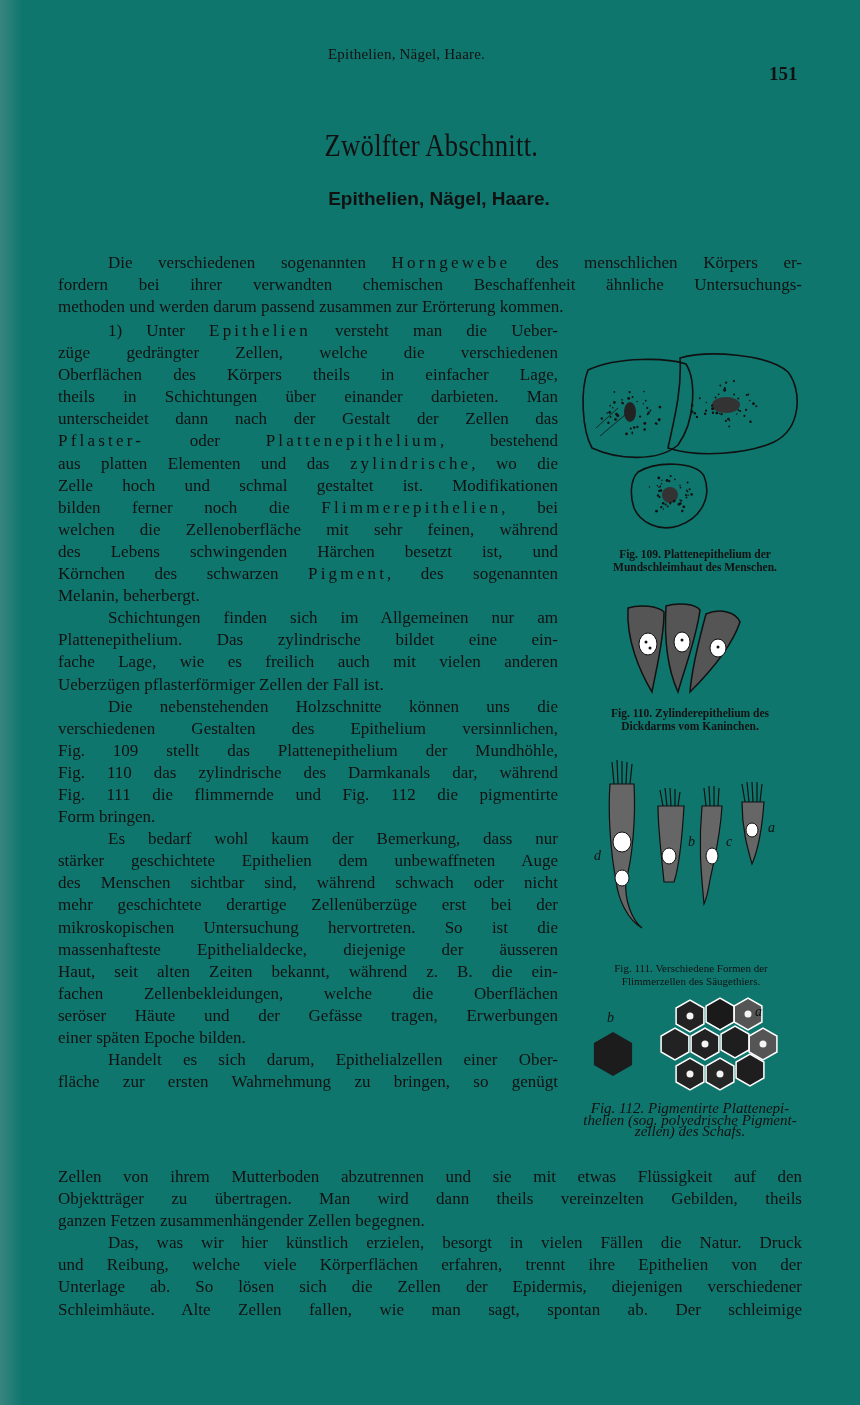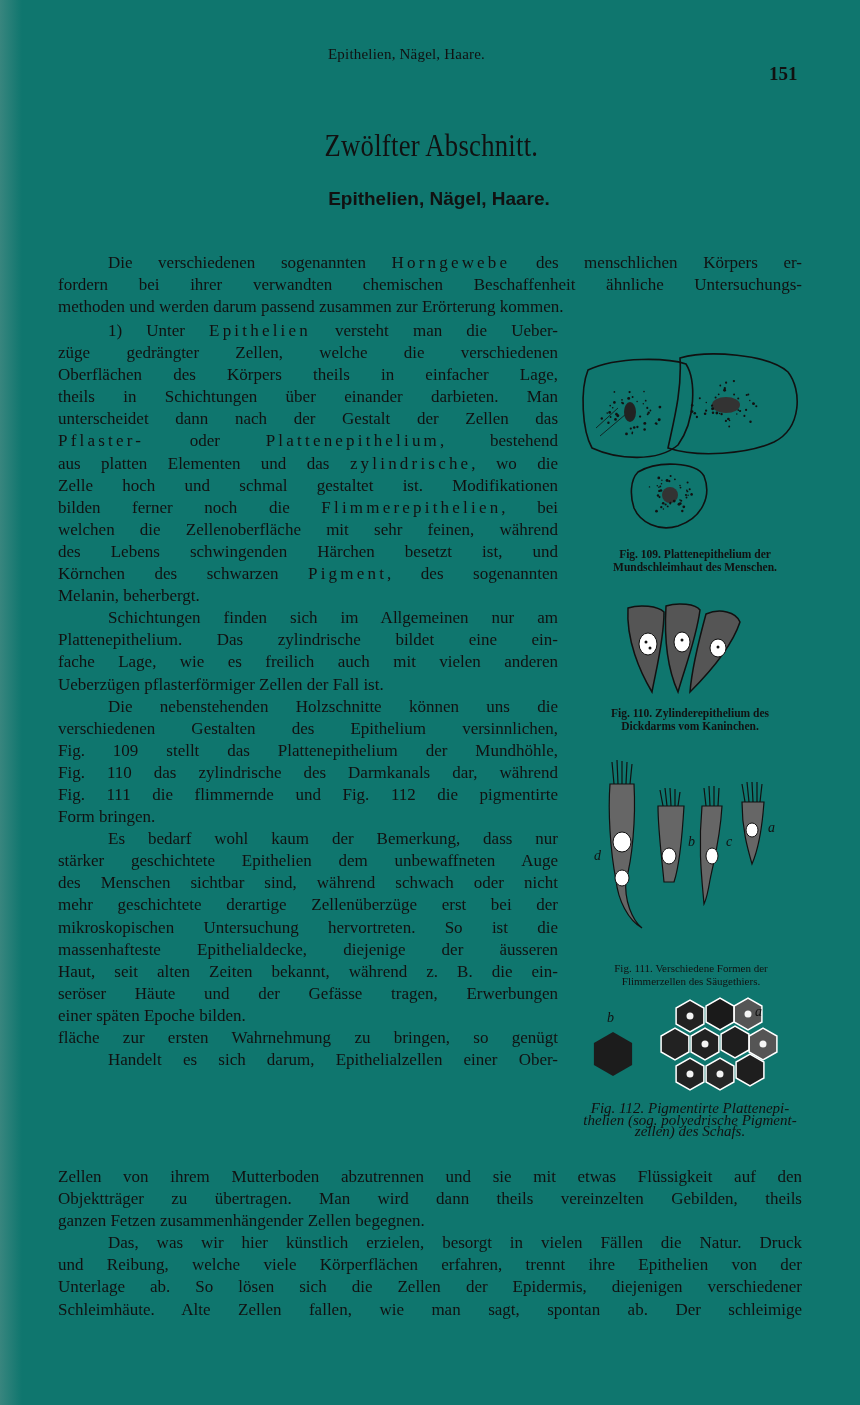--- a/index.html
+++ b/index.html
@@ -69,24 +69,25 @@
       <span class="line"><span>Fig. 110 das zylindrische des Darmkanals dar, während</span></span>
       <span class="line"><span>Fig. 111 die flimmernde und Fig. 112 die pigmentirte</span></span>
       <span class="line last"><span>Form bringen.</span></span>
       <span class="line indent"><span>Es bedarf wohl kaum der Bemerkung, dass nur</span></span>
       <span class="line"><span>stärker geschichtete Epithelien dem unbewaffneten Auge</span></span>
       <span class="line"><span>des Menschen sichtbar sind, während schwach oder nicht</span></span>
       <span class="line"><span>mehr geschichtete derartige Zellenüberzüge erst bei der</span></span>
       <span class="line"><span>mikroskopischen Untersuchung hervortreten. So ist die</span></span>
       <span class="line"><span>massenhafteste Epithelialdecke, diejenige der äusseren</span></span>
       <span class="line"><span>Haut, seit alten Zeiten bekannt, während z. B. die ein-</span></span>
+      <span class="line"><span>fachen Zellenbekleidungen, welche die Oberflächen</span></span>
       <span class="line"><span>seröser Häute und der Gefässe tragen, Erwerbungen</span></span>
       <span class="line last"><span>einer späten Epoche bilden.</span></span>
+      <span class="line indent"><span>Handelt es sich darum, Epithelialzellen einer Ober-</span></span>
       <span class="line"><span>fläche zur ersten Wahrnehmung zu bringen, so genügt</span></span>
-      <span class="line indent"><span>Handelt es sich darum, Epithelialzellen einer Ober-</span></span>
     </div>
   <div class="text full" id="tail" style="top:1166px;">
       <span class="line"><span>Zellen von ihrem Mutterboden abzutrennen und sie mit etwas Flüssigkeit auf den</span></span>
       <span class="line"><span>Objektträger zu übertragen. Man wird dann theils vereinzelten Gebilden, theils</span></span>
       <span class="line last"><span>ganzen Fetzen zusammenhängender Zellen begegnen.</span></span>
       <span class="line indent"><span>Das, was wir hier künstlich erzielen, besorgt in vielen Fällen die Natur. Druck</span></span>
       <span class="line"><span>und Reibung, welche viele Körperflächen erfahren, trennt ihre Epithelien von der</span></span>
       <span class="line"><span>Unterlage ab. So lösen sich die Zellen der Epidermis, diejenigen verschiedener</span></span>
       <span class="line"><span>Schleimhäute. Alte Zellen fallen, wie man sagt, spontan ab. Der schleimige</span></span>
     </div>

